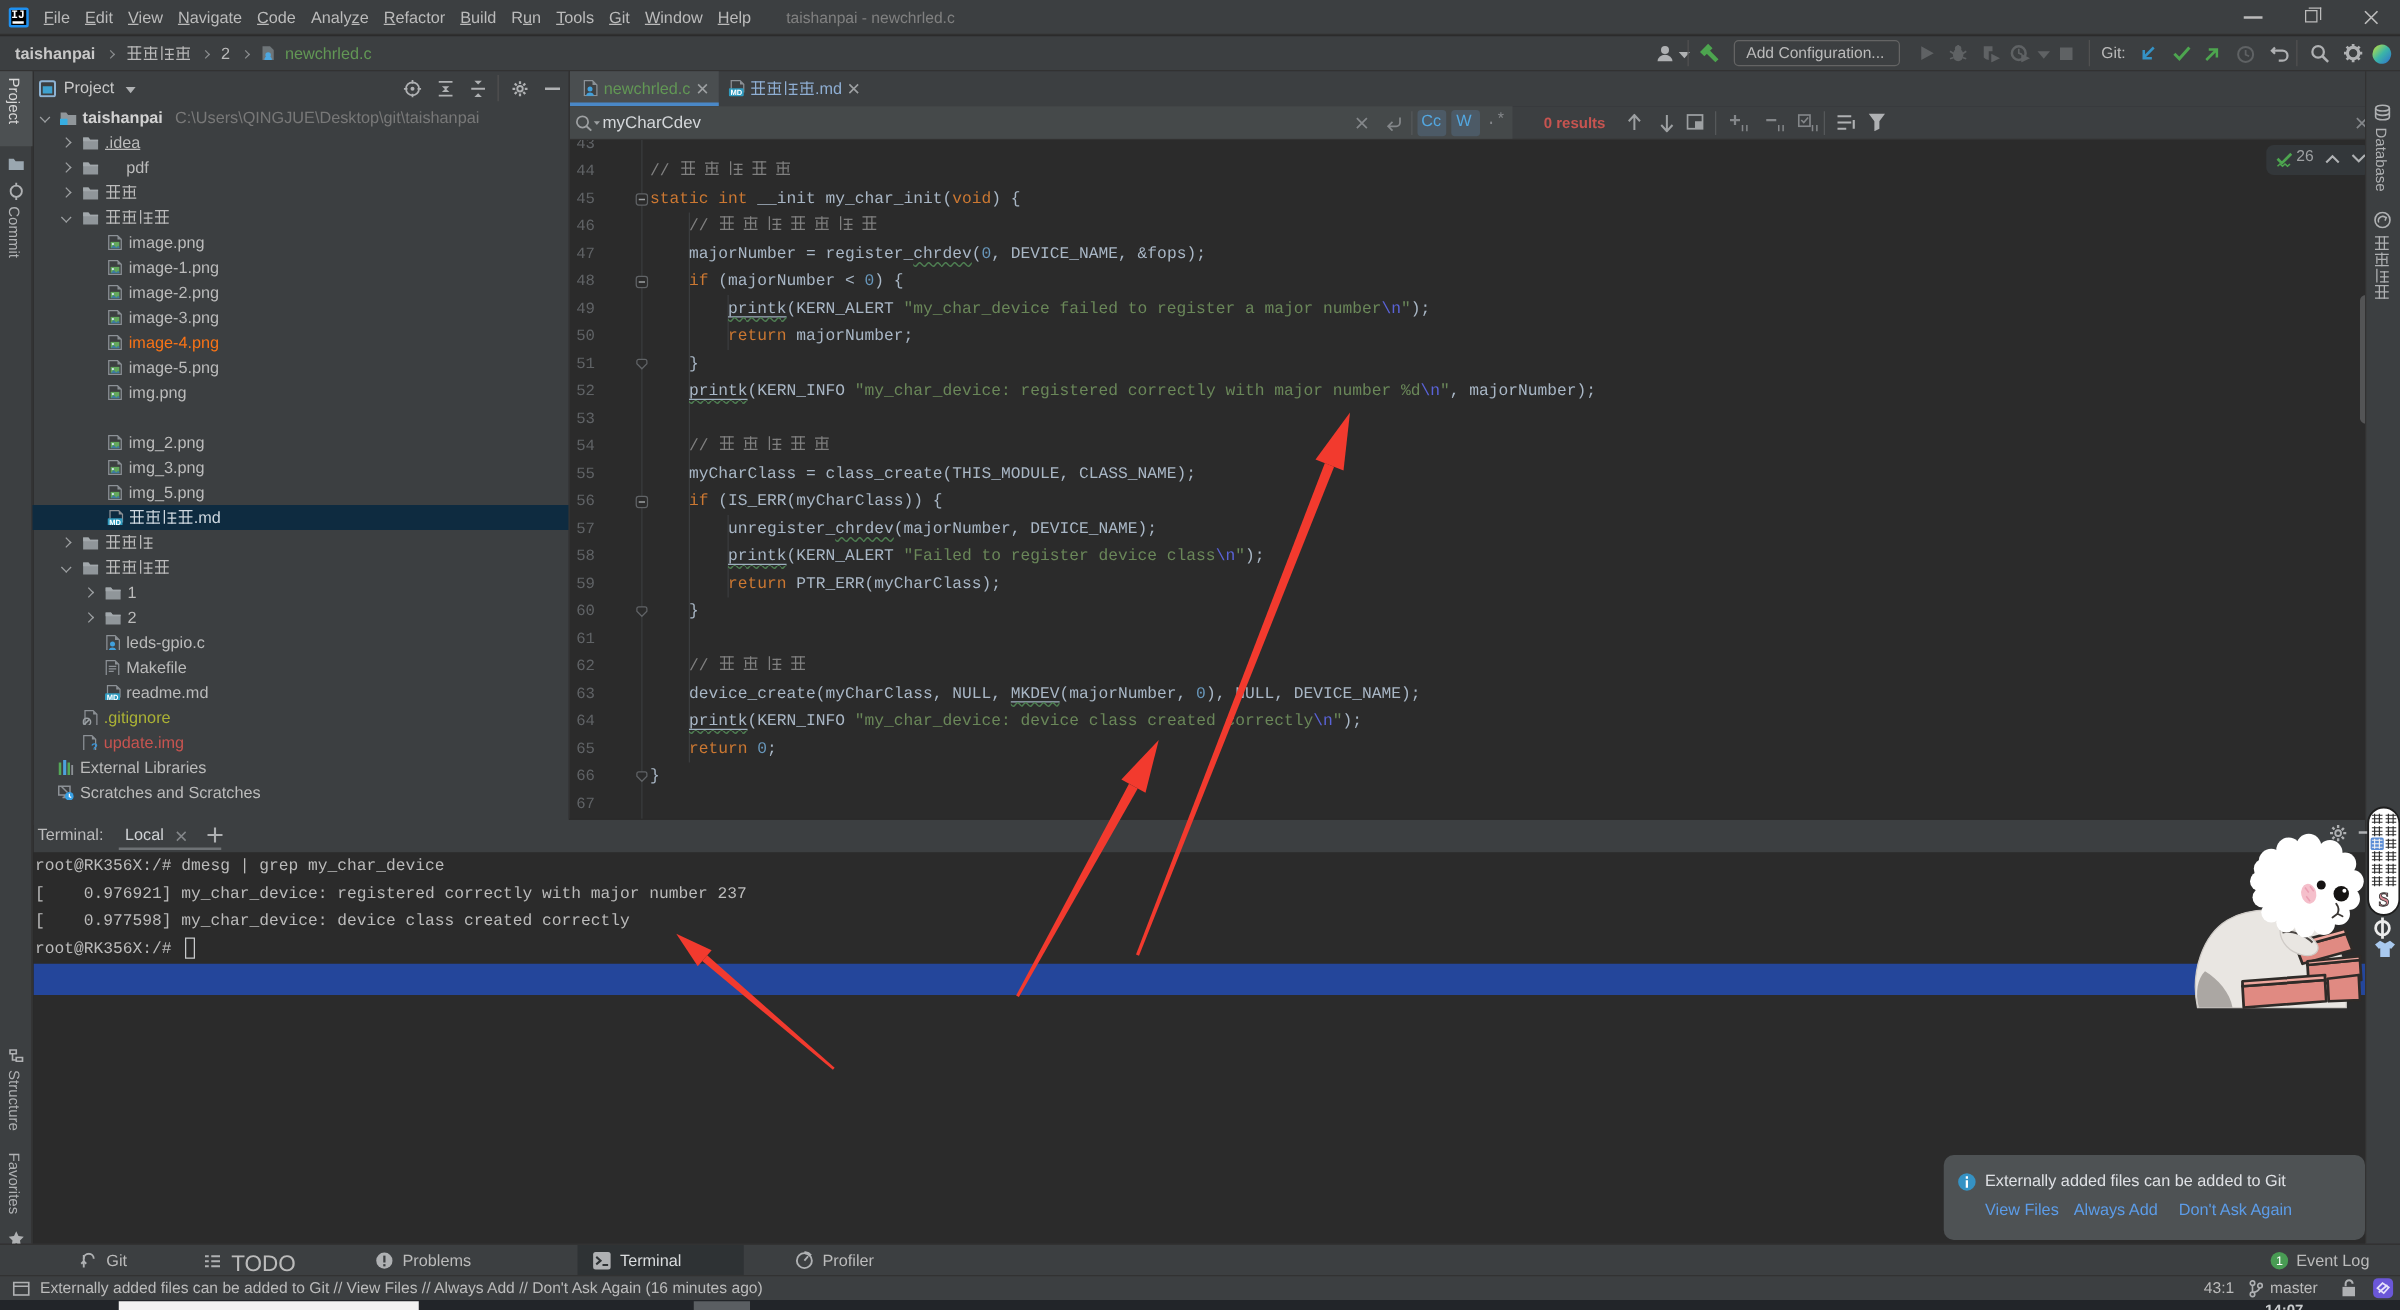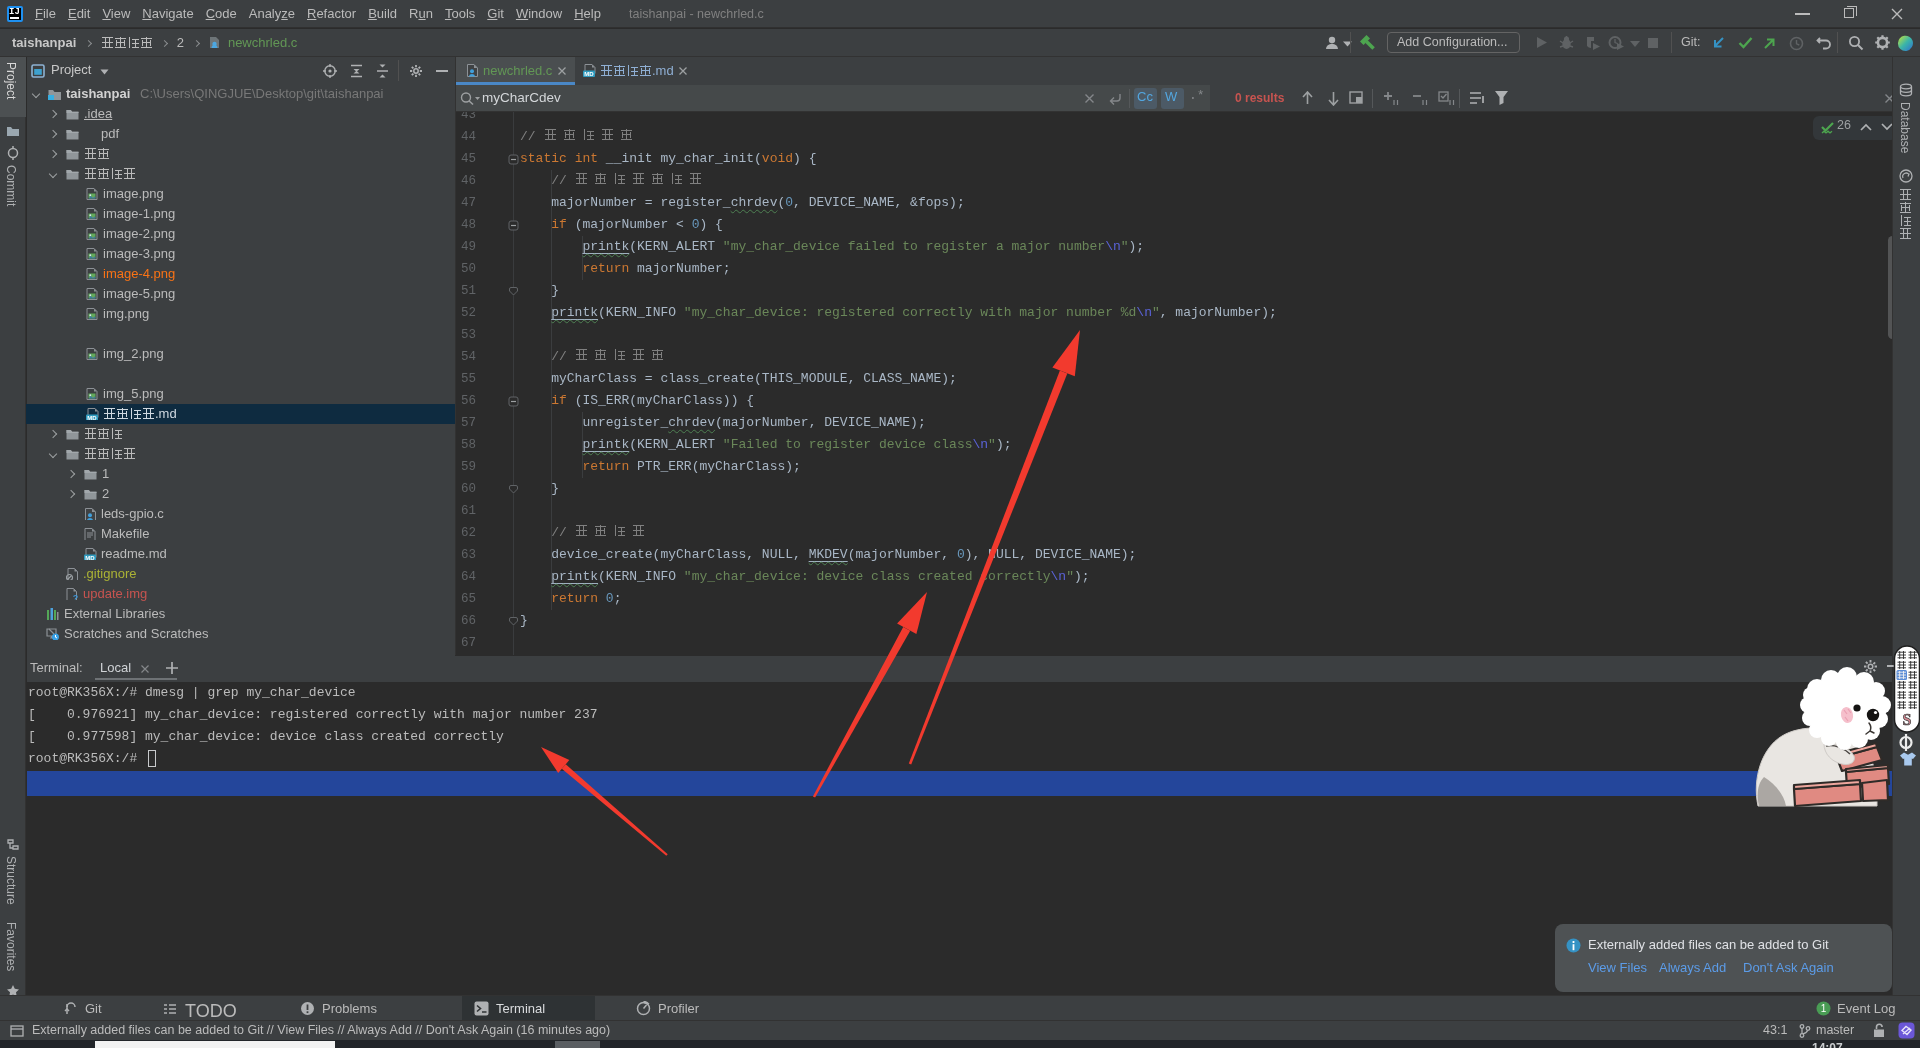--- a/index.html
+++ b/index.html
@@ -336,20 +336,30 @@
     <div class="trow" style="top:260px;">
         <svg class="ticon" style="left:60px;" width="12" height="12">
           <path d="M1 0.5 h7 l3 3 v8 H1 z" fill="none" stroke="#8C9196" stroke-width="1"></path>
           <path d="M8 0.5 l3 3 h-3 z" fill="#8C9196"></path>
           <rect x="2.5" y="5.5" width="7" height="5" fill="#62A85C"></rect>
           <circle cx="4.3" cy="7.2" r="0.9" fill="#D7E6F5"></circle>
           <path d="M2.5 10.5 l2.5-2.5 2 2 1.5-1.5 1 1 v1 z" fill="#3E7AA0"></path>
         </svg>
         <span class="tlabel" style="left:77px;color:#BBBBBB;">img_2.png</span>
       </div>
+    <div class="trow" style="top:280px;">
+        <svg class="ticon" style="left:60px;" width="12" height="12">
+          <path d="M1 0.5 h7 l3 3 v8 H1 z" fill="none" stroke="#8C9196" stroke-width="1"></path>
+          <path d="M8 0.5 l3 3 h-3 z" fill="#8C9196"></path>
+          <rect x="2.5" y="5.5" width="7" height="5" fill="#62A85C"></rect>
+          <circle cx="4.3" cy="7.2" r="0.9" fill="#D7E6F5"></circle>
+          <path d="M2.5 10.5 l2.5-2.5 2 2 1.5-1.5 1 1 v1 z" fill="#3E7AA0"></path>
+        </svg>
+        <span class="tlabel" style="left:77px;color:#BBBBBB;">img_3.png</span>
+      </div>
     <div class="trow" style="top:300px;">
         <svg class="ticon" style="left:60px;" width="12" height="12">
           <path d="M1 0.5 h7 l3 3 v8 H1 z" fill="none" stroke="#8C9196" stroke-width="1"></path>
           <path d="M8 0.5 l3 3 h-3 z" fill="#8C9196"></path>
           <rect x="2.5" y="5.5" width="7" height="5" fill="#62A85C"></rect>
           <circle cx="4.3" cy="7.2" r="0.9" fill="#D7E6F5"></circle>
           <path d="M2.5 10.5 l2.5-2.5 2 2 1.5-1.5 1 1 v1 z" fill="#3E7AA0"></path>
         </svg>
         <span class="tlabel" style="left:77px;color:#BBBBBB;">img_5.png</span>
       </div>

